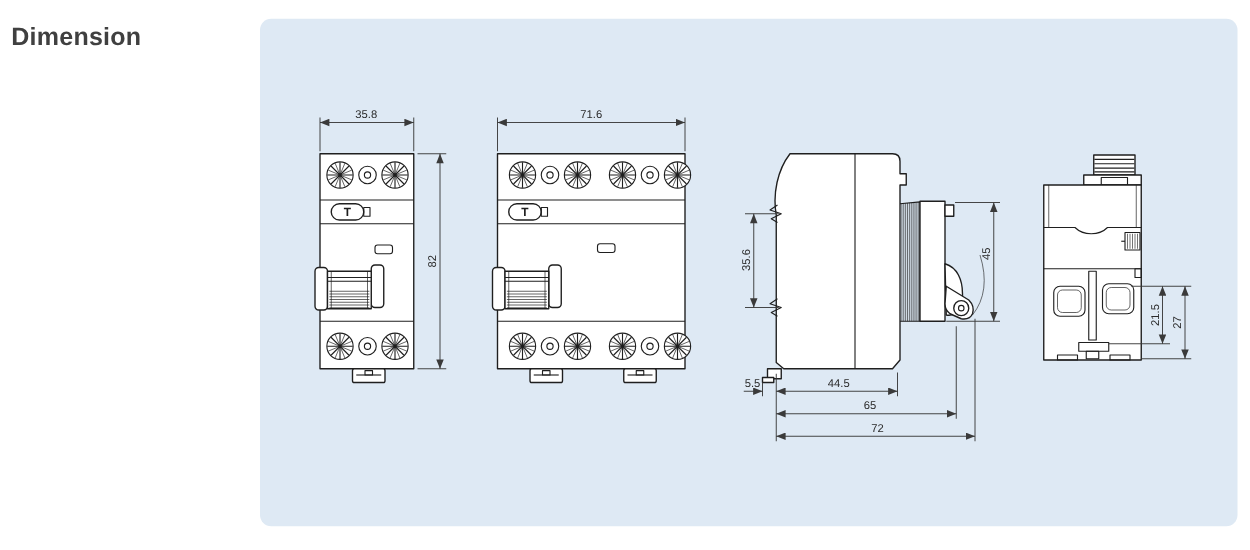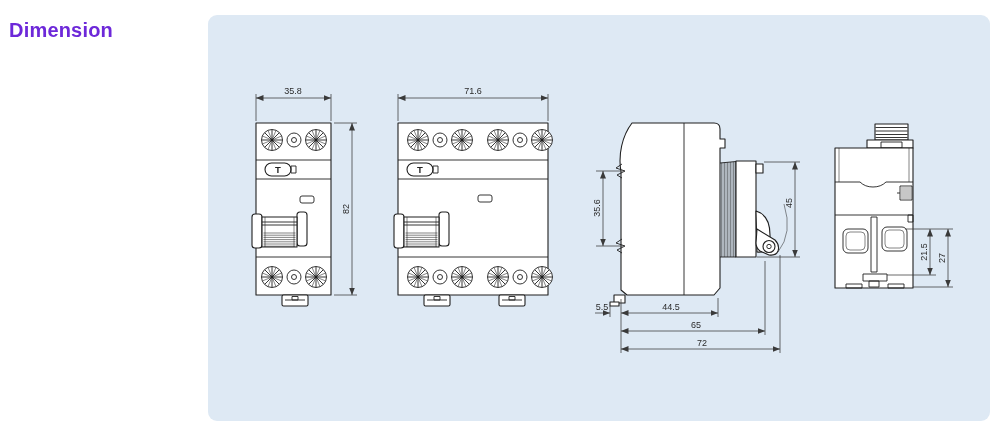--- a/index.html
+++ b/index.html
@@ -1,21 +1,21 @@
 <!DOCTYPE html>
 <html><head>
 <meta charset="utf-8">
 <style>
   html,body { margin:0; padding:0; background:#ffffff; }
   .stage { position:relative; width:1000px; height:440px; overflow:hidden;
            font-family:"Liberation Sans", sans-serif; }
   .panel { position:absolute; left:208px; top:15px; width:782px; height:406px;
            background:#dee9f4; border-radius:9px; }
   .page-title { position:absolute; left:9px; top:19px; font-size:20px; font-weight:bold;
-                color:#6d28d9; letter-spacing:0.2px; }
+                color:#404040; letter-spacing:0.2px; }
   svg { position:absolute; left:0; top:0; }
   .fw { fill:#ffffff; stroke:#1f1f1f; stroke-width:1.1; stroke-linejoin:round; }
   .md { fill:none; stroke:#1f1f1f; stroke-width:0.9; stroke-linejoin:round; }
   .tn { fill:none; stroke:#1f1f1f; stroke-width:0.55; }
   .hz { fill:none; stroke:#1f1f1f; stroke-width:0.5; }
   .dm { fill:none; stroke:#3a3a3a; stroke-width:0.75; }
   .dt { font-size:9px; fill:#2b2b2b; }
   .tb { font-size:9.5px; font-weight:bold; fill:#1f1f1f; }
 </style>
 </head>

